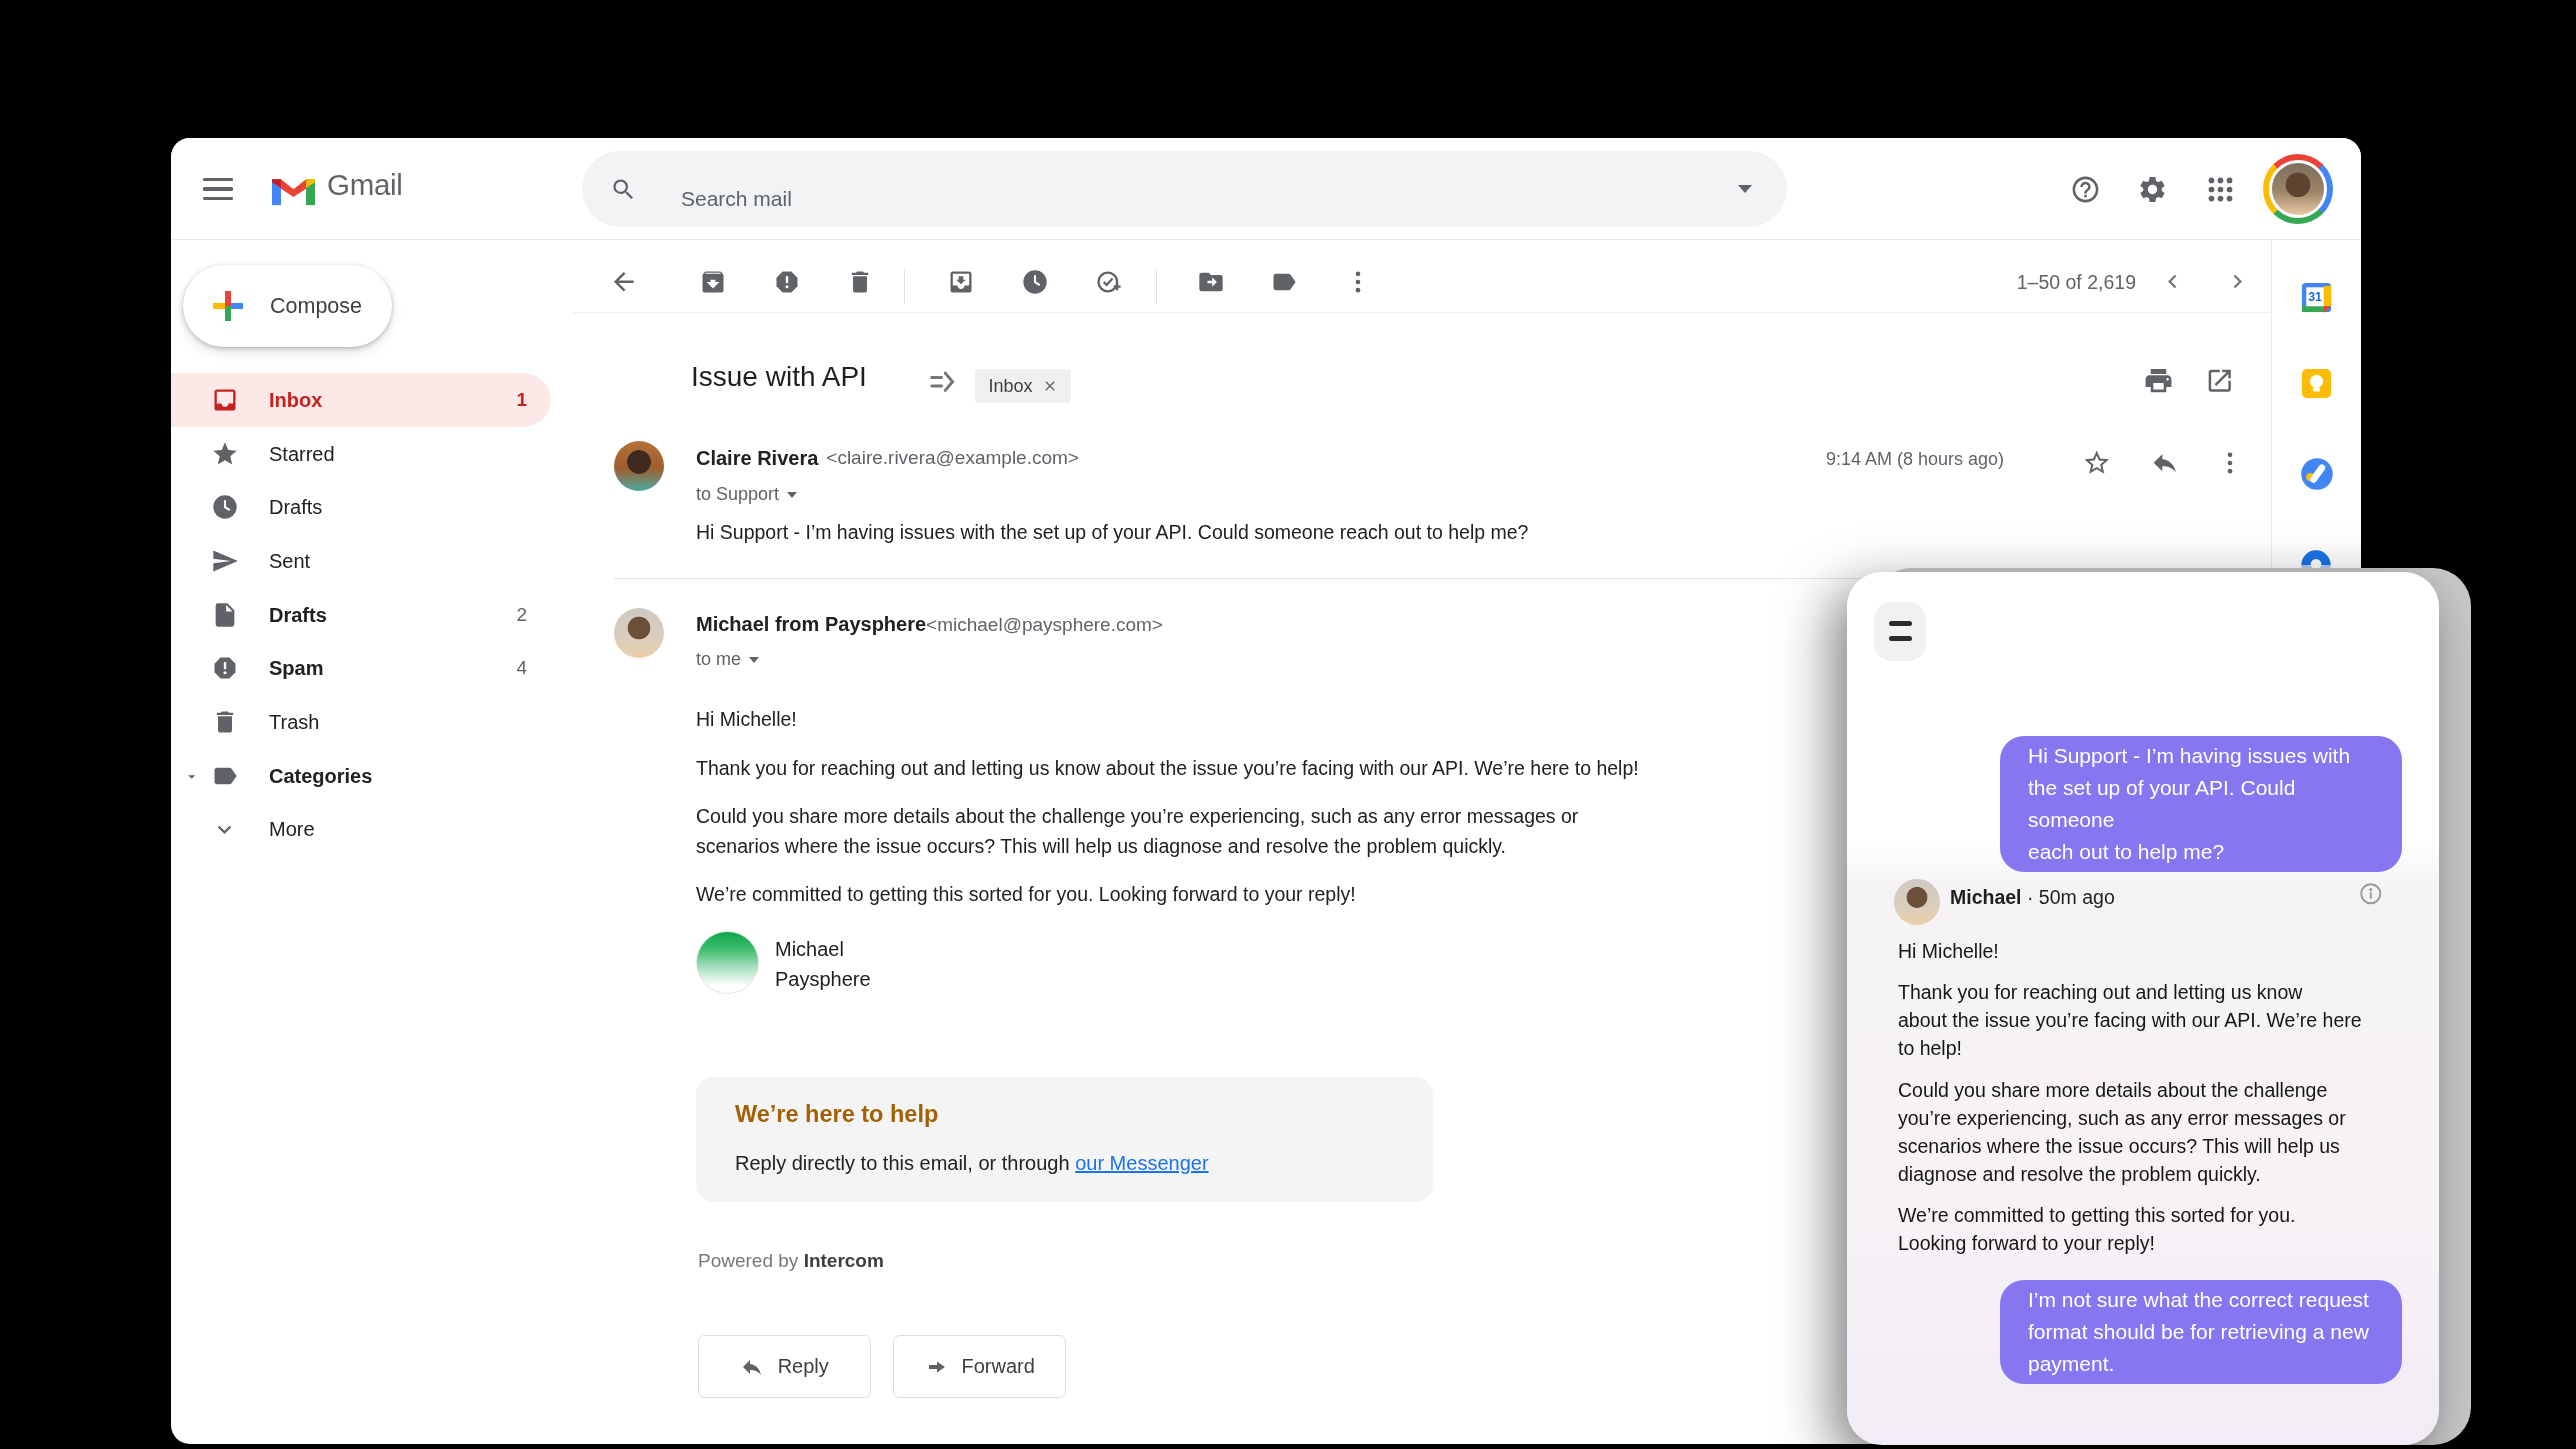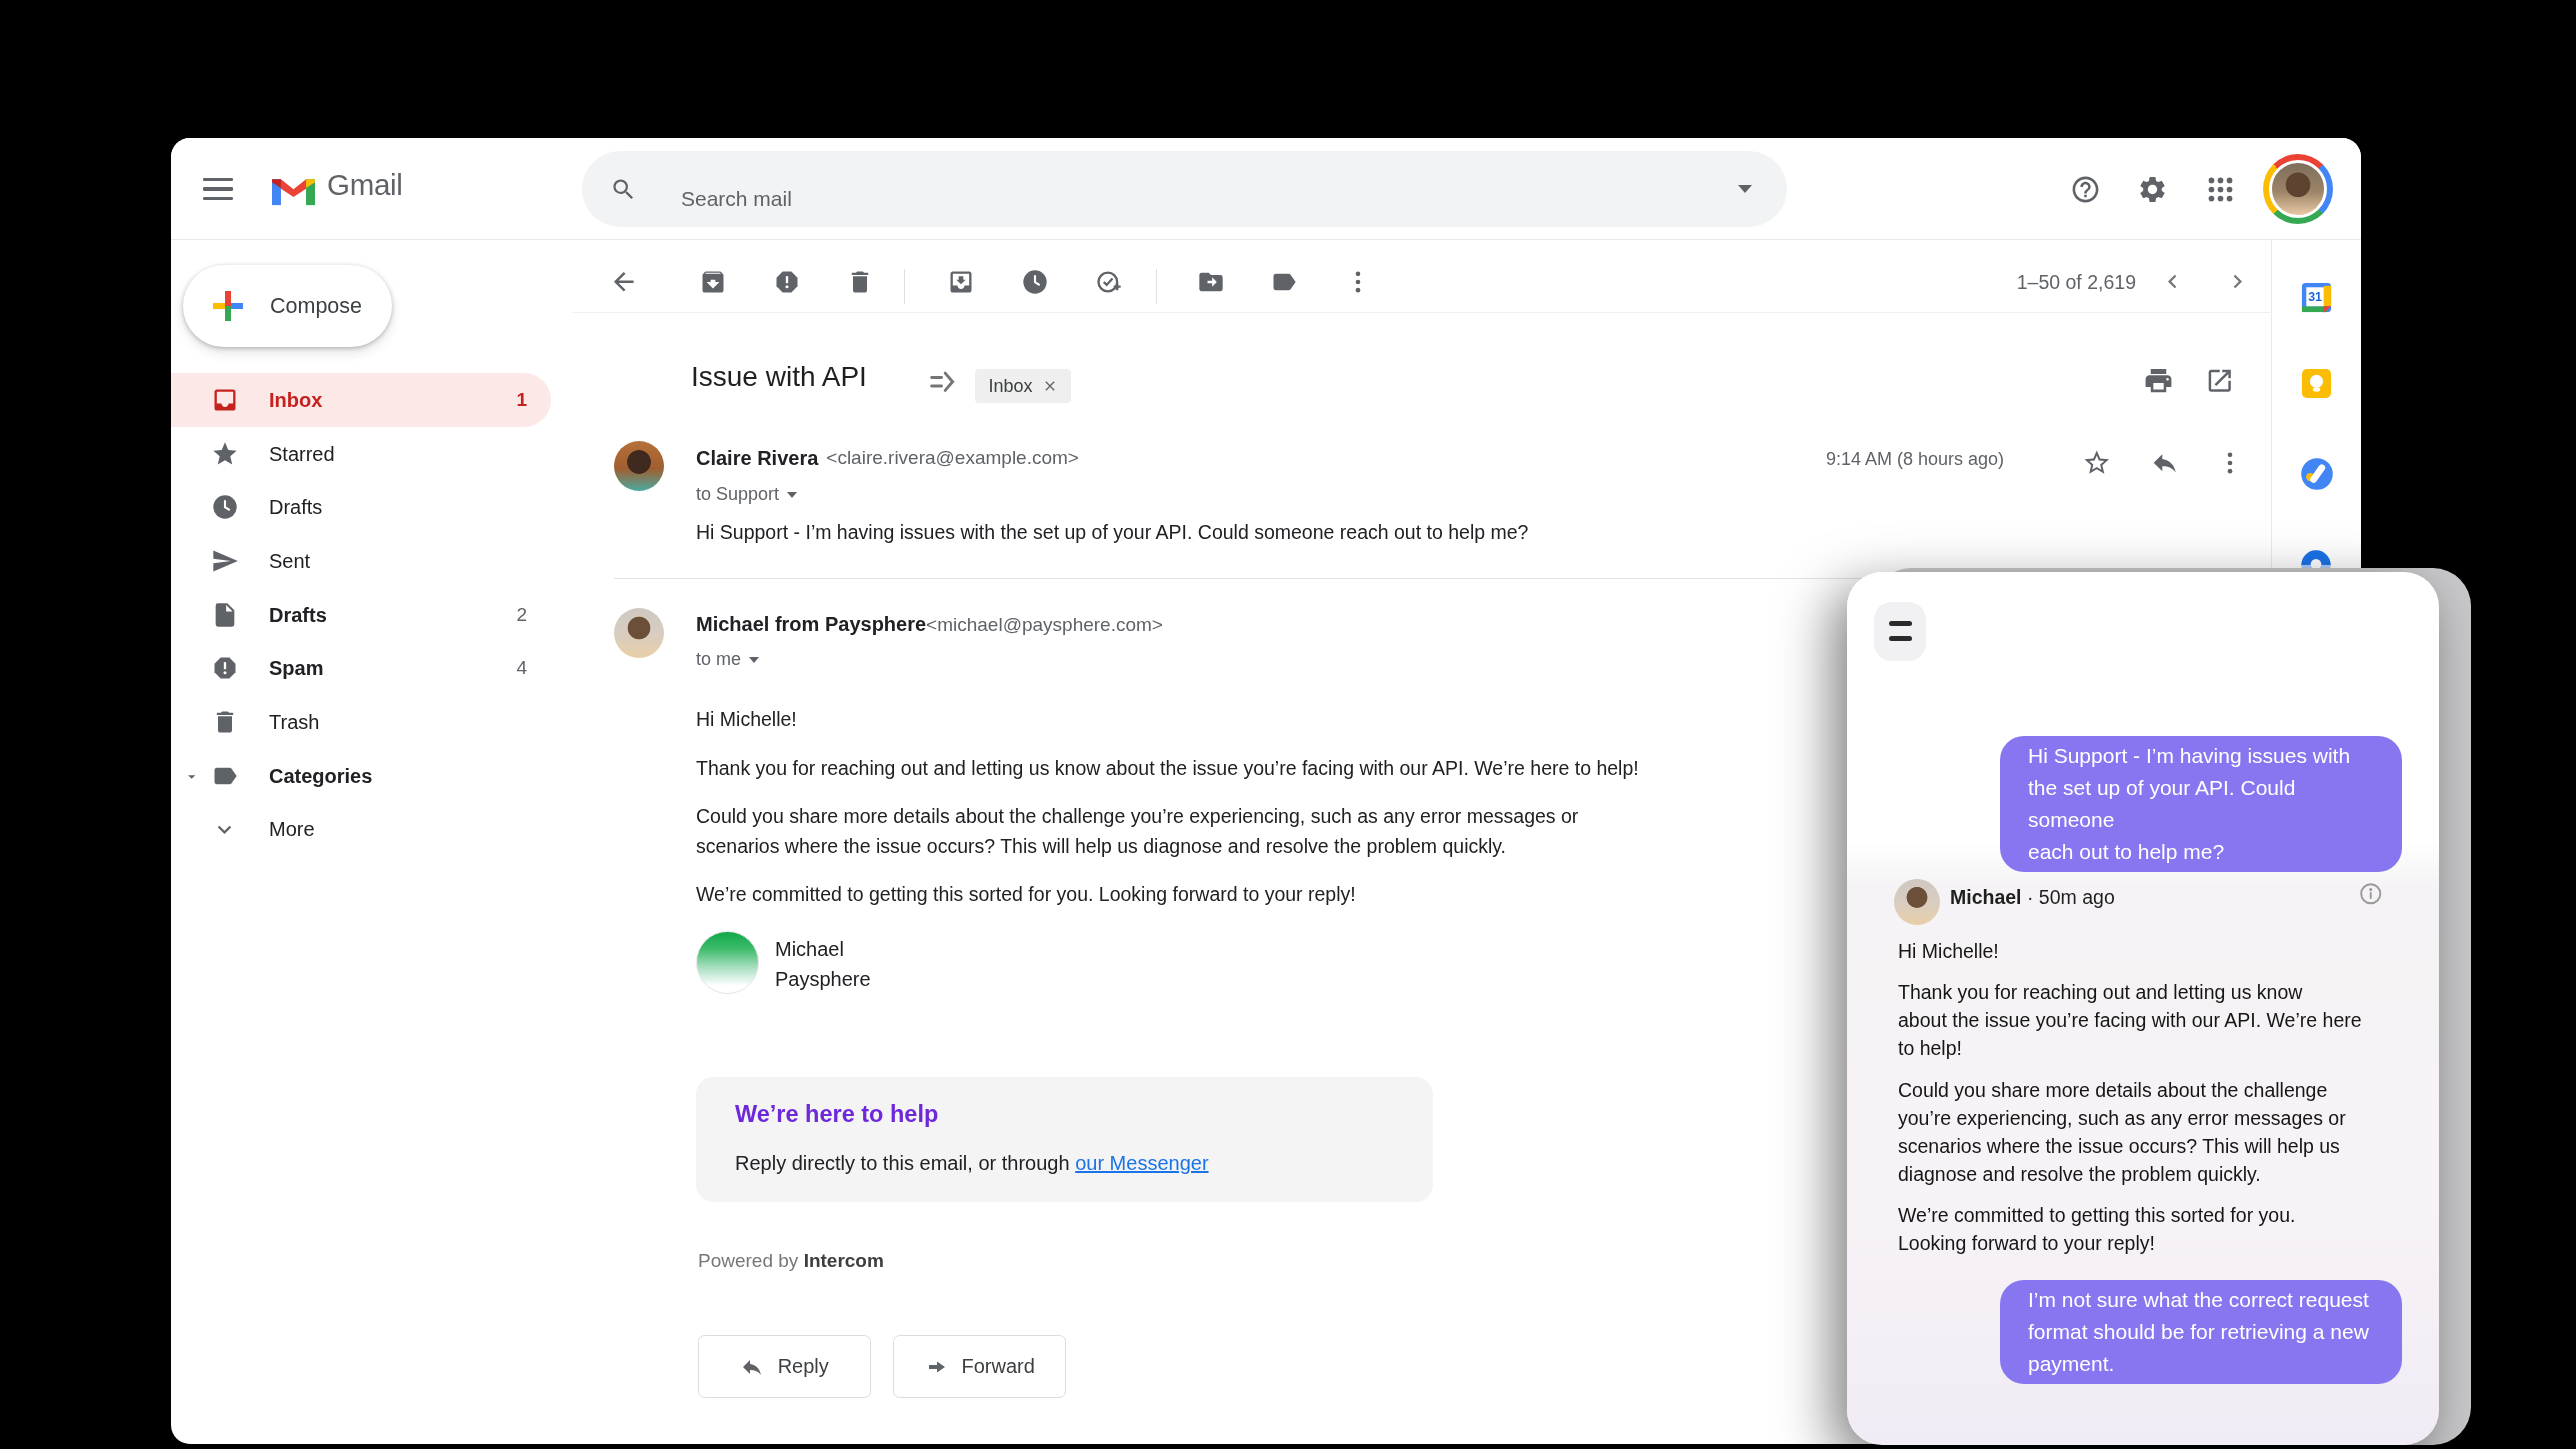--- a/index.html
+++ b/index.html
@@ -350,21 +350,21 @@
     <p class="mailtext preline" style="margin-bottom:19px">Thank you for reaching out and letting us know about the issue you’re facing with our API. We’re here to help!</p>
     <p class="mailtext preline" style="margin-bottom:19px">Could you share more details about the challenge you’re experiencing, such as any error messages or
 scenarios where the issue occurs? This will help us diagnose and resolve the problem quickly.</p>
     <p class="mailtext preline">We’re committed to getting this sorted for you. Looking forward to your reply!</p>
   </div>
   <div class="siglogo"></div>
   <div class="abs" style="left:604px;top:800px;font-size:20px;color:#202124">Michael</div>
   <div class="abs" style="left:604px;top:830px;font-size:20px;color:#202124">Paysphere</div>
 
   <div class="helpbox">
-    <div class="abs" style="left:39px;top:24px;font-size:23.5px;font-weight:700;color:#6d28d9">We’re here to help</div>
+    <div class="abs" style="left:39px;top:24px;font-size:23.5px;font-weight:700;color:#a16207">We’re here to help</div>
     <div class="abs" style="left:39px;top:75px;font-size:20px;color:#202124">
       <span>Reply directly to this email, or through </span><span class="linkblue">our Messenger</span>
     </div>
   </div>
 
   <div class="abs" style="left:527px;top:1112px;font-size:19px">
     <span style="color:#777">Powered by </span><span style="color:#3e3e3e;font-weight:600">Intercom</span>
   </div>
 
   <div class="obtn" style="left:527px">

